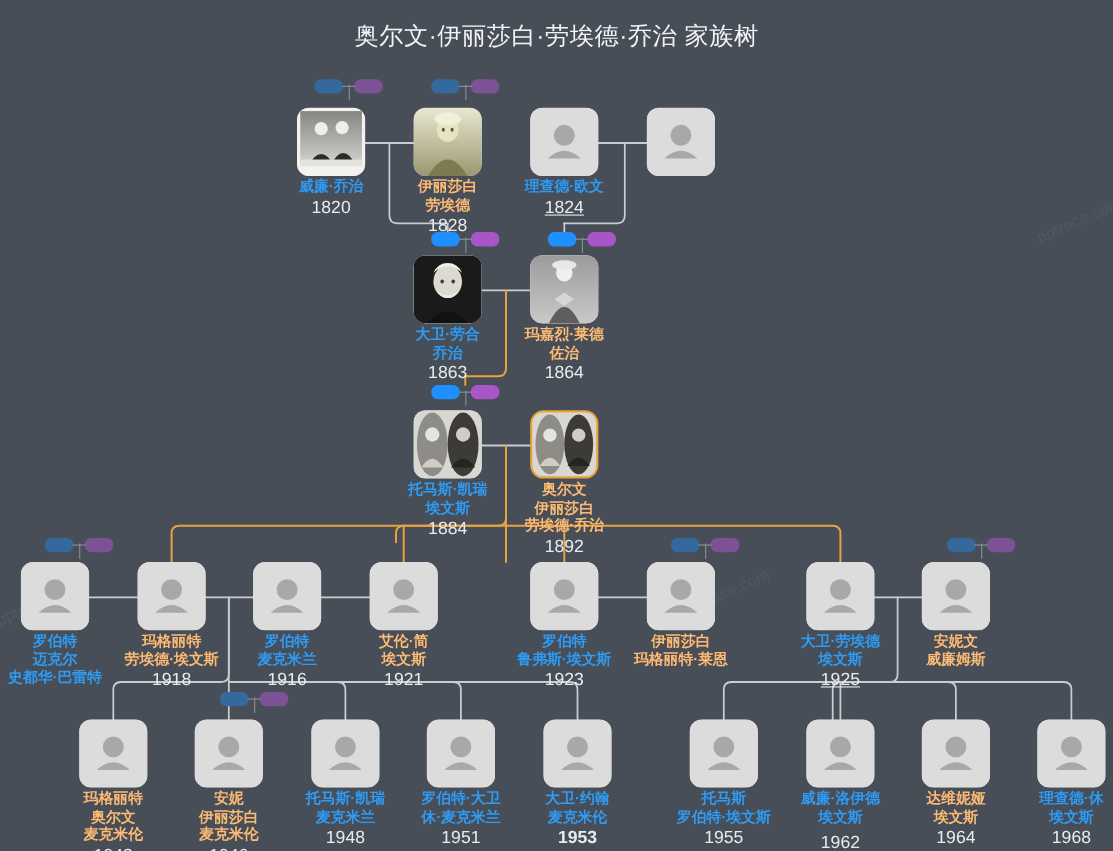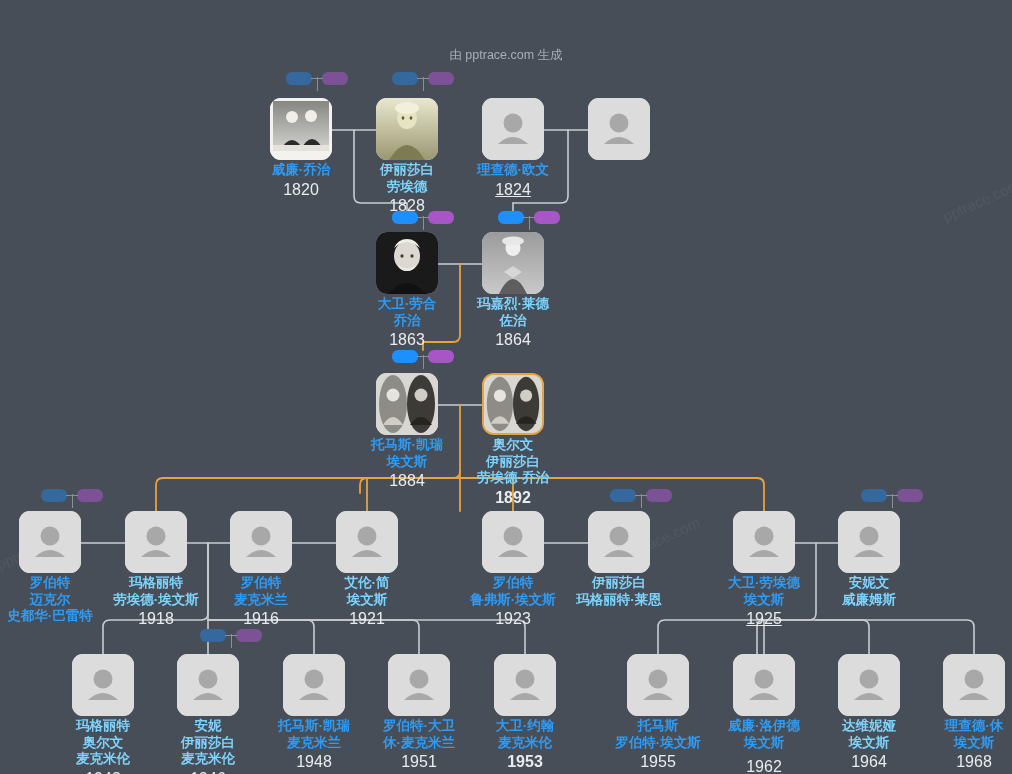--- a/index.html
+++ b/index.html
@@ -39,42 +39,42 @@
     border-radius:11px;background:#DCDCDC;overflow:hidden;
     box-sizing:border-box;
   }
   .avatar.sel{border:2.5px solid #E8A33D;border-radius:12px;}
   .ph-svg{display:block;width:100%;height:100%;}
   .nm{
     position:absolute;left:-90px;top:64px;width:180px;text-align:center;
     font-size:13.5px;line-height:16.5px;font-weight:bold;white-space:pre-line;
   }
   .nm.m{color:#2E9BF5;}
-  .nm.f{color:#7dd3fc;}
+  .nm.f{color:#fdba74;}
   .yr{
     position:absolute;left:-90px;width:180px;text-align:center;
     font-size:16px;color:#E9ECEF;
   }
 
   
   .badges{position:absolute;width:0;height:0;}
   .bg-b,.bg-p{position:absolute;top:0;width:26px;height:13px;border-radius:6px;}
   .bg-b{left:-31px;background:#35699E;}
   .bg-p{left:5px;background:#7C5196;}
   .badges.on .bg-b{background:#1E8FFF;}
   .badges.on .bg-p{background:#A855C8;}
   .bg-stem{position:absolute;left:-0.5px;top:5px;width:1.5px;height:14px;background:#8A9099;}
   .bg-bar{position:absolute;left:-6px;top:5.5px;width:12px;height:1.5px;background:#8A9099;}
 </style>
 </head>
 <body>
 
 <div id="stage">
 
-  <div class="subtitle">由 pptrace.com 生成</div>
+  <div class="title">奥尔文·伊丽莎白·劳埃德·乔治 家族树</div>
 
   <div class="wm" style="left:-6px;top:540px;">pptrace.com</div>
   <div class="wm" style="left:620px;top:530px;">pptrace.com</div>
   <div class="wm" style="left:940px;top:192px;">pptrace.com</div>
 
   <svg id="edges" viewBox="0 0 1012 774">
     <g fill="none" stroke="#C9CDD2" stroke-width="1.6" stroke-linecap="round" stroke-linejoin="round">
 
       <path d="M332 130 L381 130"></path>
       <path d="M354 130 L354 196 Q354 203 361 203 L407 203"></path>
@@ -240,21 +240,21 @@
             <ellipse cx="45" cy="31" rx="14" ry="29" fill="#3d3b38"></ellipse>
             <circle cx="17" cy="22" r="6.5" fill="#e6e4de"></circle>
             <path d="M7 52 q10 -16 20 0 z" fill="#cfcdc6"></path>
             <circle cx="45" cy="22" r="6.5" fill="#cfcdc6"></circle>
             <path d="M34 52 q11 -16 22 0 z" fill="#26241f"></path>
           </svg>
         </div>
         <div class="nm f">奥尔文
 伊丽莎白
 劳埃德·乔治</div>
-        <div class="yr" style="top: 115.5px; font-weight: bold;">1892</div>
+        <div class="yr" style="top: 115.5px;">1892</div>
       </div>
       <div class="node" style="left: 50px; top: 511px;">
         <div class="avatar">
           <svg class="ph-svg" viewBox="0 0 62 62">
             <rect width="62" height="62" fill="#DCDCDC"></rect>
             <circle cx="31" cy="25" r="9.5" fill="#A8A8A8"></circle>
             <path d="M16 46 q15 -14 30 0 z" fill="#A8A8A8"></path>
           </svg>
         </div>
         <div class="nm m">罗伯特

